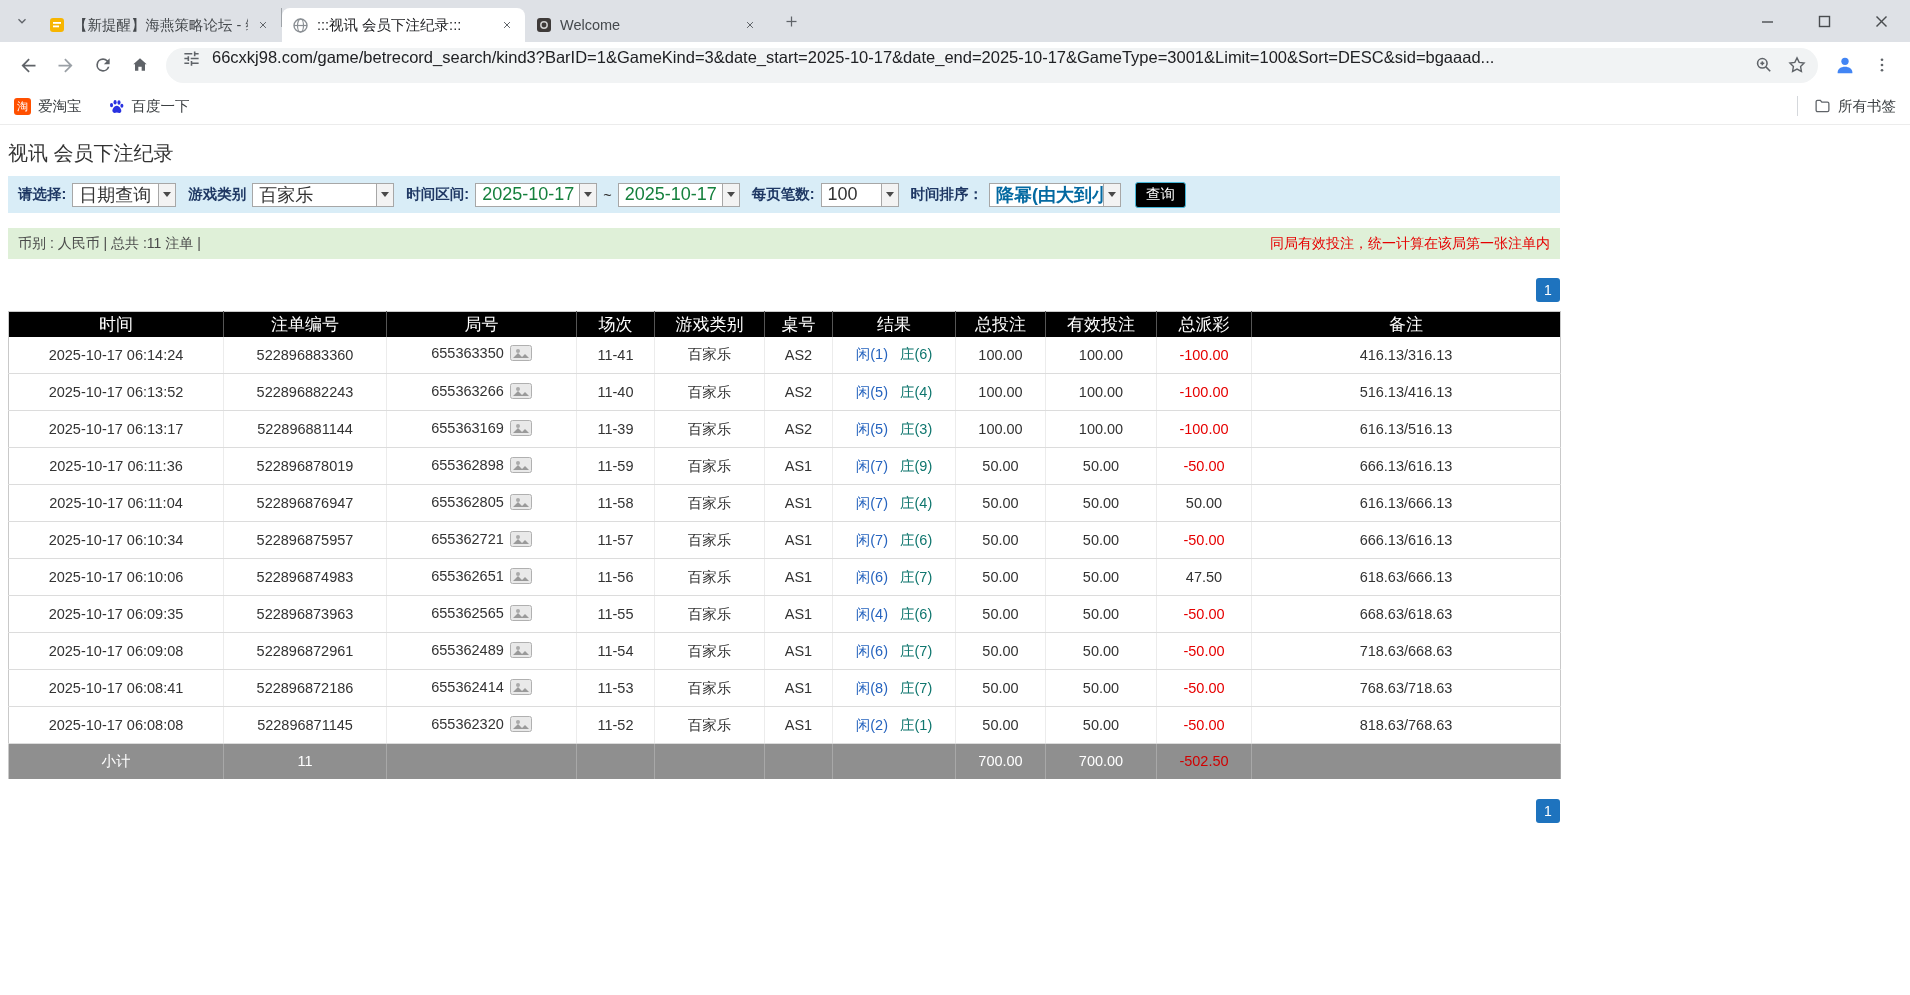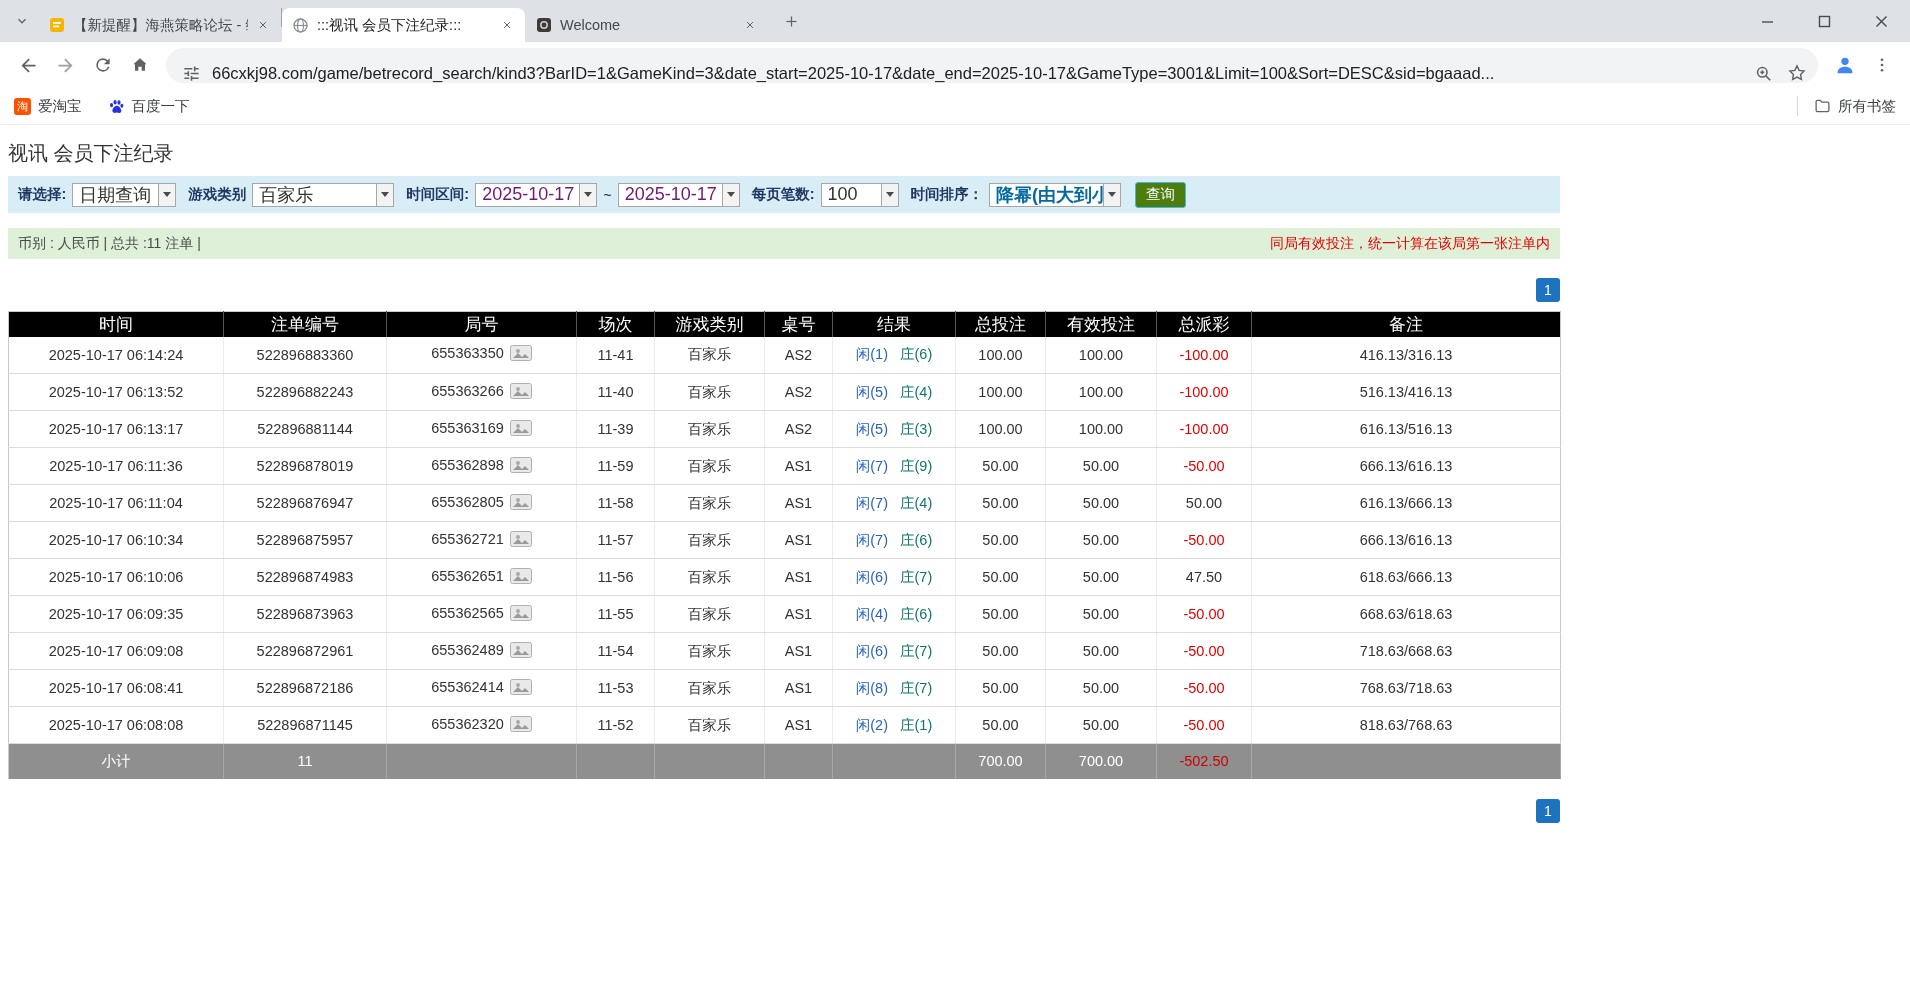--- a/index.html
+++ b/index.html
@@ -15,21 +15,21 @@
   .tab-title{flex:1;font-size:14.5px;color:#45494d;white-space:nowrap;overflow:hidden;}
   .tab.active .tab-title{color:#202124;}
   .tab-close{width:17px;height:17px;flex:0 0 17px;margin-left:6px;display:flex;align-items:center;justify-content:center;border-radius:50%;}
   .tab-sep{width:1px;height:19px;background:#9fa4a9;margin-bottom:15px;}
   .newtab-btn{width:28px;height:28px;margin:0 0 7px 9px;display:flex;align-items:center;justify-content:center;border-radius:50%;}
   .win-controls{position:absolute;right:0;top:0;height:42px;display:flex;}
   .win-btn{width:57px;height:42px;display:flex;align-items:center;justify-content:center;}
 
   .toolbar{height:46px;background:#fff;display:flex;align-items:center;padding:0 10px;}
   .nav-icon{width:37px;height:37px;border-radius:50%;display:flex;align-items:center;justify-content:center;flex:0 0 auto;}
-  .addressbar{flex:1;height:35px;background:#f1f3f4;border-radius:18px;display:flex;align-items:center;padding:16px 4px 0 14px;margin:0 8px;min-width:0;}
+  .addressbar{flex:1;height:35px;background:#f1f3f4;border-radius:18px;display:flex;padding:0 4px 0 14px;margin:0 8px;min-width:0;}
   .url-text{flex:1;min-width:0;font-size:16.5px;color:#202124;white-space:nowrap;overflow:hidden;margin-left:10px;}
   .omni-icon{width:34px;height:34px;display:flex;align-items:center;justify-content:center;border-radius:50%;flex:0 0 auto;}
 
   .bookmarksbar{height:37px;background:#fff;display:flex;align-items:center;padding:0 14px;border-bottom:1px solid #ececec;}
   .bookmark{display:flex;align-items:center;margin-right:26px;border-radius:4px;}
   .bicon{width:17px;height:17px;margin-right:7px;display:flex;align-items:center;justify-content:center;}
   .tb-icon{width:17px;height:17px;background:#ff5000;border-radius:3px;color:#fff;font-size:11px;line-height:17px;text-align:center;}
   .btext{font-size:14.5px;color:#3c4043;white-space:nowrap;}
   .bm-spacer{flex:1;}
   .bm-divider{width:1px;height:20px;background:#d5d8dc;margin-right:16px;}
@@ -42,26 +42,26 @@
   .filterbar{margin-top:9px;height:37px;background:#d9edf7;display:flex;align-items:center;padding:0 10px;}
   .flabel{font-size:14.5px;font-weight:700;color:#1f3864;margin:0 6px 0 12px;white-space:nowrap;}
   .flabel.first{margin-left:0;}
   .combo{height:24px;background:#fff;border:1px solid #a7a7a7;display:flex;align-items:center;}
   .combo-text{flex:1;padding:0 6px;font-size:18px;color:#333;white-space:nowrap;overflow:hidden;}
   .combo-arrow{width:17px;align-self:stretch;border-left:1px solid #a7a7a7;background:#f3f3f3;display:flex;align-items:center;justify-content:center;}
   .tri-down{width:0;height:0;border-left:4px solid transparent;border-right:4px solid transparent;border-top:5px solid #4a4a4a;}
   .combo.w-mode{width:104px;}
   .combo.w-game{width:142px;}
   .combo.date{width:122px;}
-  .combo.date .combo-text{color:#701a75;}
+  .combo.date .combo-text{color:#15803d;}
   .combo.w-pp{width:78px;}
   .combo.w-sort{width:132px;}
   .combo.w-sort .combo-text{color:#0369a1;font-weight:bold;}
   .tilde{font-size:14.5px;color:#333;margin:0 6px;}
-  .search-btn{margin-left:14px;height:26px;padding:0 10px;background:#4d7c0f;border:1px solid #46b8da;border-radius:3px;color:#fff;font-size:14.5px;display:flex;align-items:center;cursor:pointer;}
+  .search-btn{margin-left:14px;height:26px;padding:0 10px;background:#000000;border:1px solid #46b8da;border-radius:3px;color:#fff;font-size:14.5px;display:flex;align-items:center;cursor:pointer;}
 
   .infobar{margin-top:15px;height:31px;background:#dff0d8;display:flex;align-items:center;justify-content:space-between;padding:0 10px;font-size:14px;}
   .info-left{color:#4a4a4a;}
   .info-right{color:#e60000;}
 
   .pag-row{display:flex;justify-content:flex-end;}
   .pag-row.top{margin-top:19px;}
   .pag-row.bottom{margin-top:18px;}
   .pag-btn{min-width:24px;height:24px;background:#1e73be;color:#fff;font-size:14px;display:flex;align-items:center;justify-content:center;border-radius:3px;padding:0 4px;}
 

